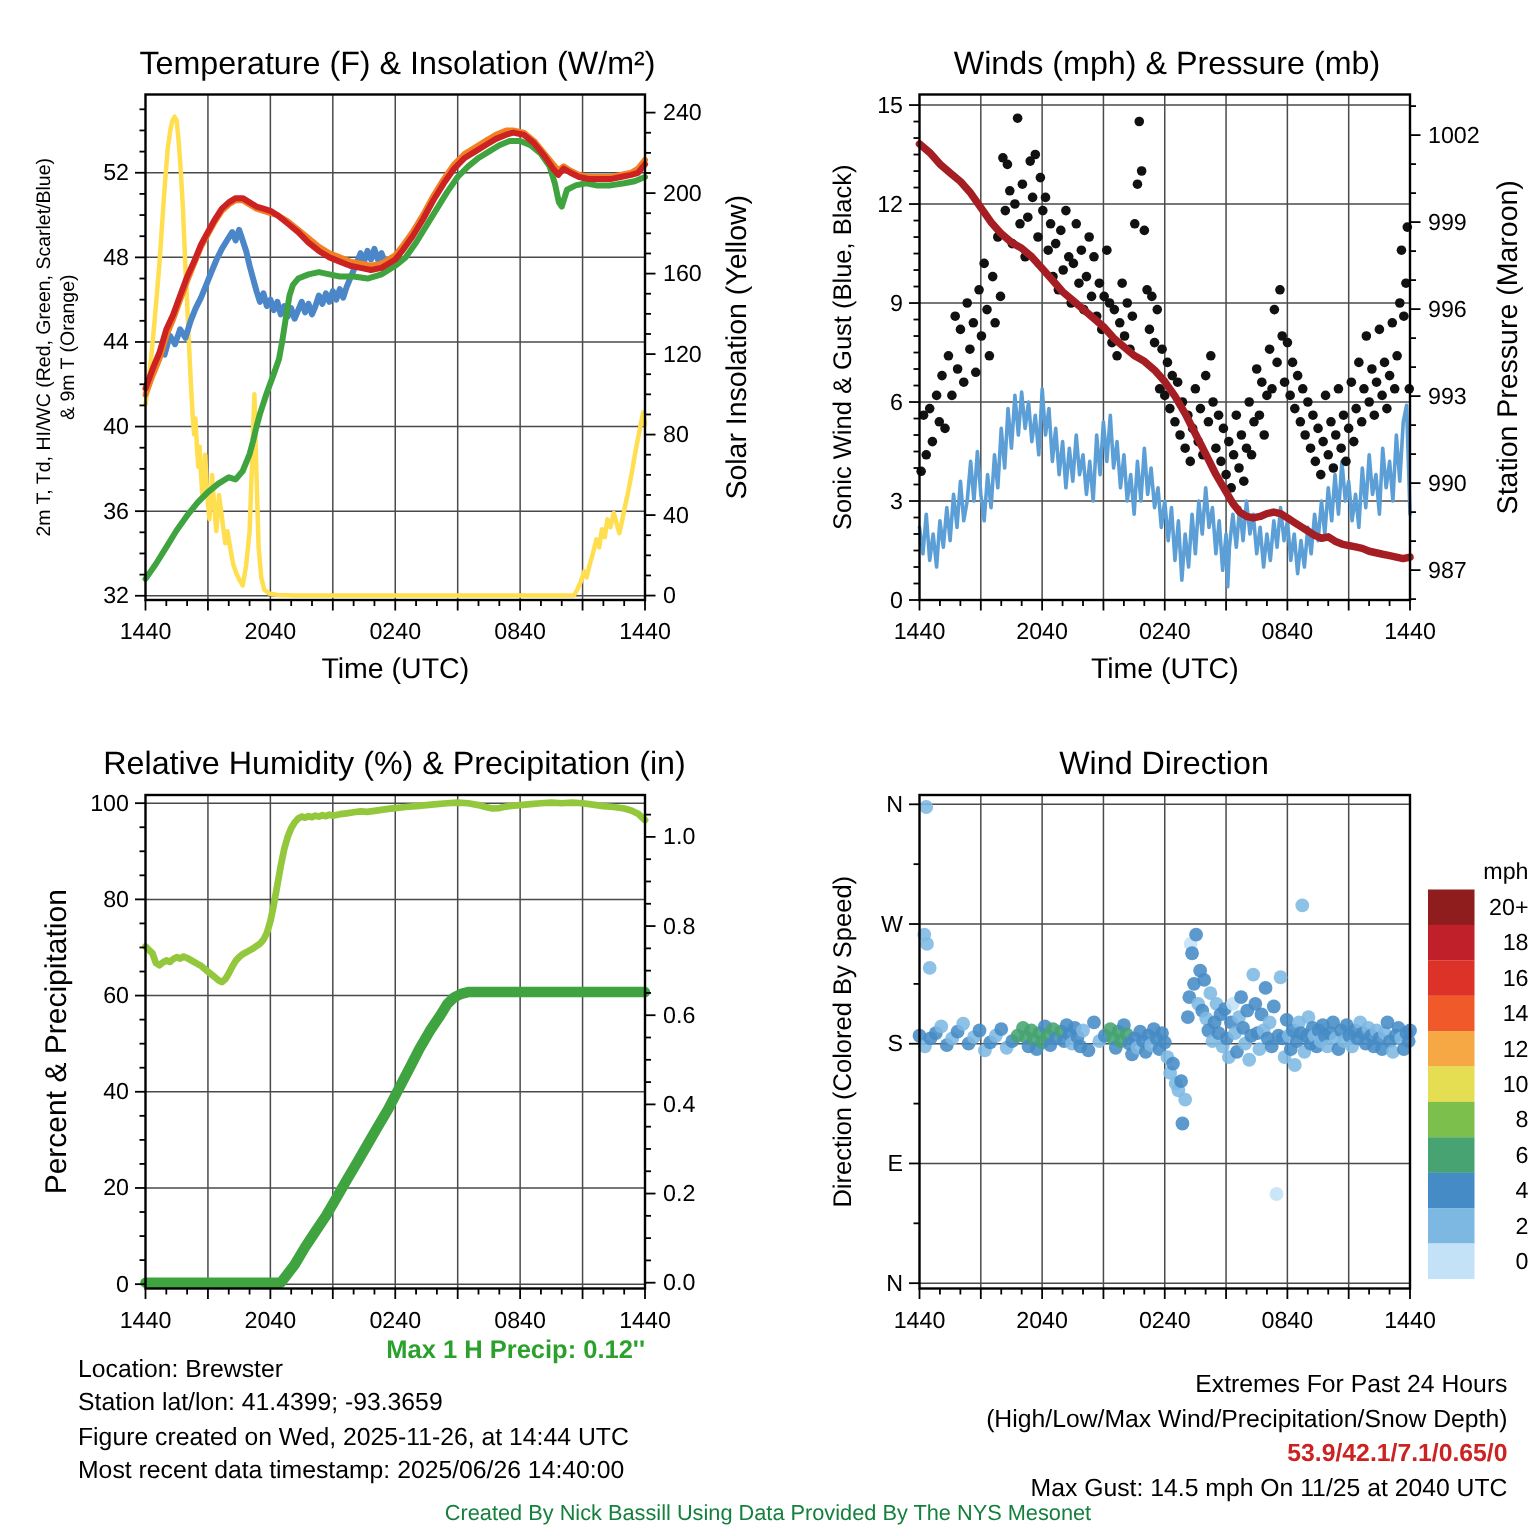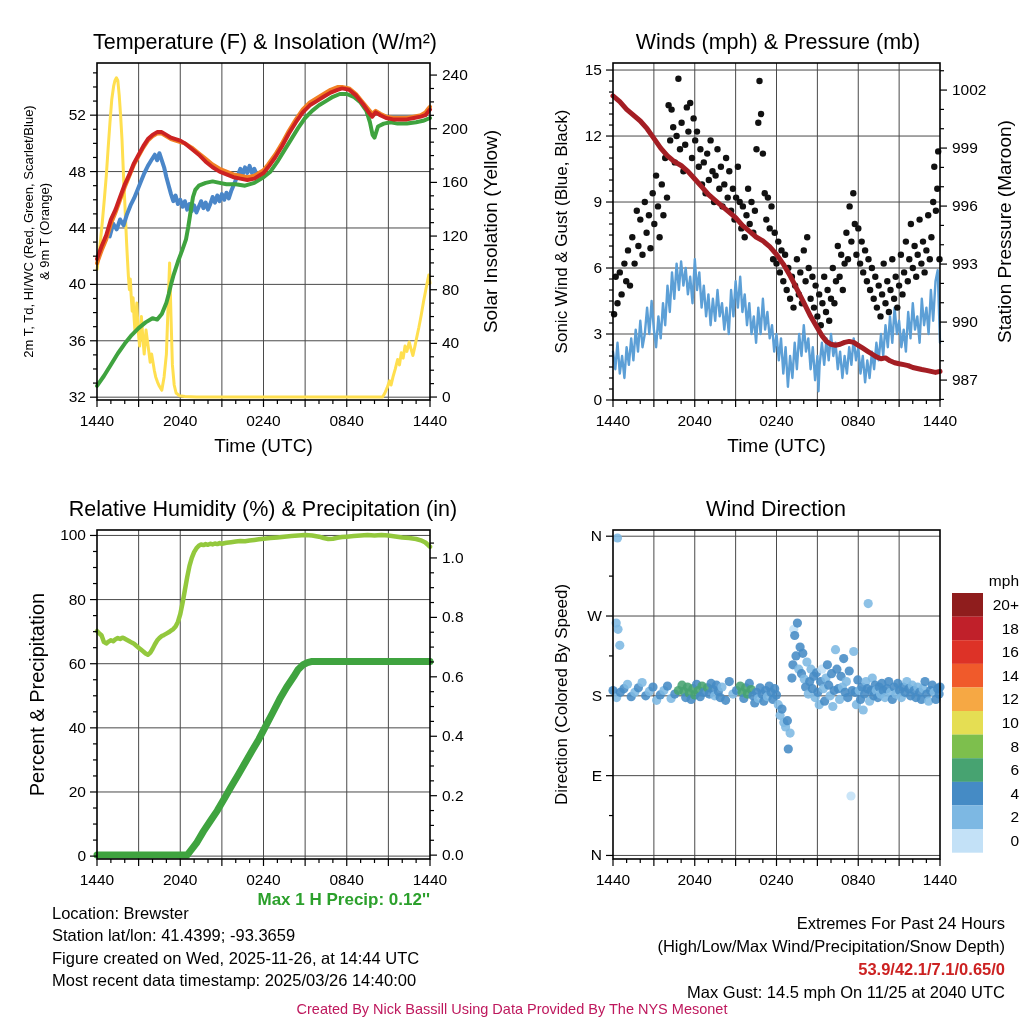--- a/index.html
+++ b/index.html
@@ -4,21 +4,21 @@
 <style>
   html,body{margin:0;padding:0;background:#fff;}
   .canvas{position:relative;width:1024px;height:1024px;background:#ffffff;
           font-family:"Liberation Sans", sans-serif;color:#000;overflow:hidden;}
   .canvas svg{position:absolute;left:0;top:0;}
   svg text{font-family:"Liberation Sans", sans-serif;fill:#000;}
   .footer-left{position:absolute;left:20px;top:902px;font-size:16.5px;line-height:22.3px;margin-left:32px;}
   .precip-note{position:absolute;right:594px;top:890px;font-size:17px;font-weight:bold;color:#2CA02C;white-space:nowrap;}
   .footer-right{position:absolute;right:19px;top:912px;font-size:16.5px;line-height:23px;text-align:right;}
   .footer-right .extremes-values{color:#CC2222;font-weight:bold;}
-  .credit{position:absolute;left:0;right:0;top:1001px;text-align:center;font-size:14.5px;color:#be185d;}
+  .credit{position:absolute;left:0;right:0;top:1001px;text-align:center;font-size:14.5px;color:#15803d;}
 </style>
 </head>
 <body>
 
 <div class="canvas">
   <svg id="charts" width="1024" height="1024" viewBox="0 0 1024 1024">
       <g>
         <g stroke="#4a4a4a" stroke-width="1">
           <line x1="138.625" y1="63" x2="138.625" y2="400"></line>
           <line x1="180.25" y1="63" x2="180.25" y2="400"></line>
@@ -845,21 +845,21 @@
         <text x="1019" y="798.8" text-anchor="end" font-size="15.5">4</text>
         <text x="1019" y="822.4" text-anchor="end" font-size="15.5">2</text>
         <text x="1019" y="846" text-anchor="end" font-size="15.5">0</text>
       </g>
     </svg>
 
   <div class="footer-left">
     <div>Location: Brewster</div>
     <div>Station lat/lon: 41.4399; -93.3659</div>
     <div>Figure created on Wed, 2025-11-26, at 14:44 UTC</div>
-    <div>Most recent data timestamp: 2025/03/26 14:40:00</div>
+    <div>Most recent data timestamp: 2025/06/26 14:40:00</div>
   </div>
 
   <div class="precip-note">Max 1 H Precip: 0.12''</div>
 
   <div class="footer-right">
     <div>Extremes For Past 24 Hours</div>
     <div>(High/Low/Max Wind/Precipitation/Snow Depth)</div>
     <div class="extremes-values">53.9/42.1/7.1/0.65/0</div>
     <div>Max Gust: 14.5 mph On 11/25 at 2040 UTC</div>
   </div>

